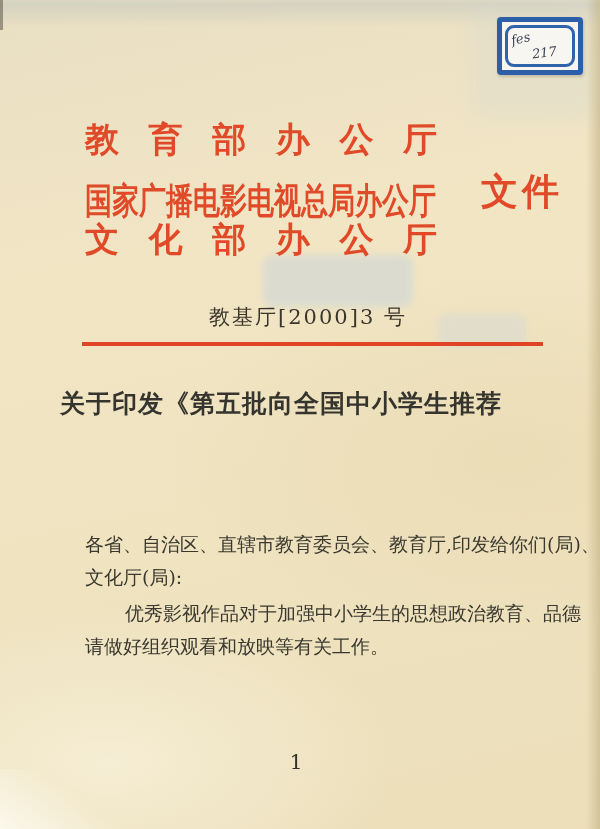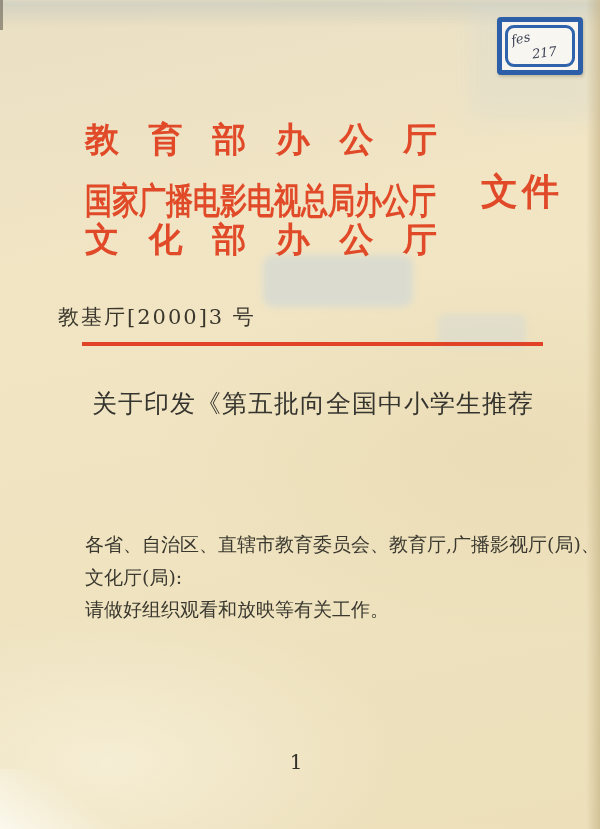--- a/index.html
+++ b/index.html
@@ -36,26 +36,26 @@
   
   .mast{position:absolute;color:#e14a29;font-weight:bold;}
   .spread{display:flex;justify-content:space-between;}
   .mast-row1{left:85px;top:120px;width:352px;font-size:34px;line-height:38px;}
   .mast-row2{left:85px;top:172px;width:470px;font-size:36px;line-height:40px;margin-top:8px;}
   .mast-row2 .agency2{display:inline-block;transform:scaleX(0.75);transform-origin:left center;white-space:nowrap;}
   .doc-type{position:absolute;left:481px;top:171px;width:78px;font-size:37px;line-height:40px;
     color:#e14a29;font-weight:bold;}
   .mast-row3{left:85px;top:220px;width:352px;font-size:34px;line-height:38px;}
   
-  .doc-number{position:absolute;left:58px;top:303px;width:500px;
+  .doc-number{position:absolute;left:58px;top:303px;width:500px;text-align:center;
     font-size:21px;color:#3a362c;letter-spacing:2px;}
   .red-rule{position:absolute;left:82px;top:342px;width:461px;height:4px;background:#e04325;}
   
-  .title{position:absolute;left:60px;top:383px;width:506px;text-align:center;
-    color:#35342e;font-weight:normal;font-size:25px;line-height:41px;letter-spacing:1px;}
+  .title{position:absolute;left:60px;top:383px;width:506px;text-align:left;
+    color:#35342e;font-weight:bold;font-size:25px;line-height:41px;letter-spacing:1px;}
   
   .body-block{position:absolute;left:85px;top:528px;width:458px;
     color:#3a382f;font-size:19px;}
   .body-line{line-height:32.6px;white-space:nowrap;}
   .para-first{text-indent:40px;margin-top:4px;}
   
   .page-num{position:absolute;left:0;top:750px;width:592px;text-align:center;
     font-size:20px;color:#33312a;}
 </style>
 </head>
@@ -104,20 +104,21 @@
 
   <div class="doc-number">教基厅[2000]3 号</div>
 
   <div class="red-rule"></div>
 
   <div class="title">
     <div>关于印发《第五批向全国中小学生推荐</div>
   </div>
 
   <div class="body-block">
-    <div class="body-line">各省、自治区、直辖市教育委员会、教育厅,广播影视厅(局)、</div>
+    <div class="body-line">各省、自治区、直辖市教育委员会、教育厅,印发给你们(局)、</div>
     <div class="body-line">文化厅(局):</div>
+    <div class="body-line para-first">优秀影视作品对于加强中小学生的思想政治教育、品德</div>
     <div class="body-line">请做好组织观看和放映等有关工作。</div>
   </div>
 
   <div class="page-num">1</div>
 
 </div>
 
 </body></html>

